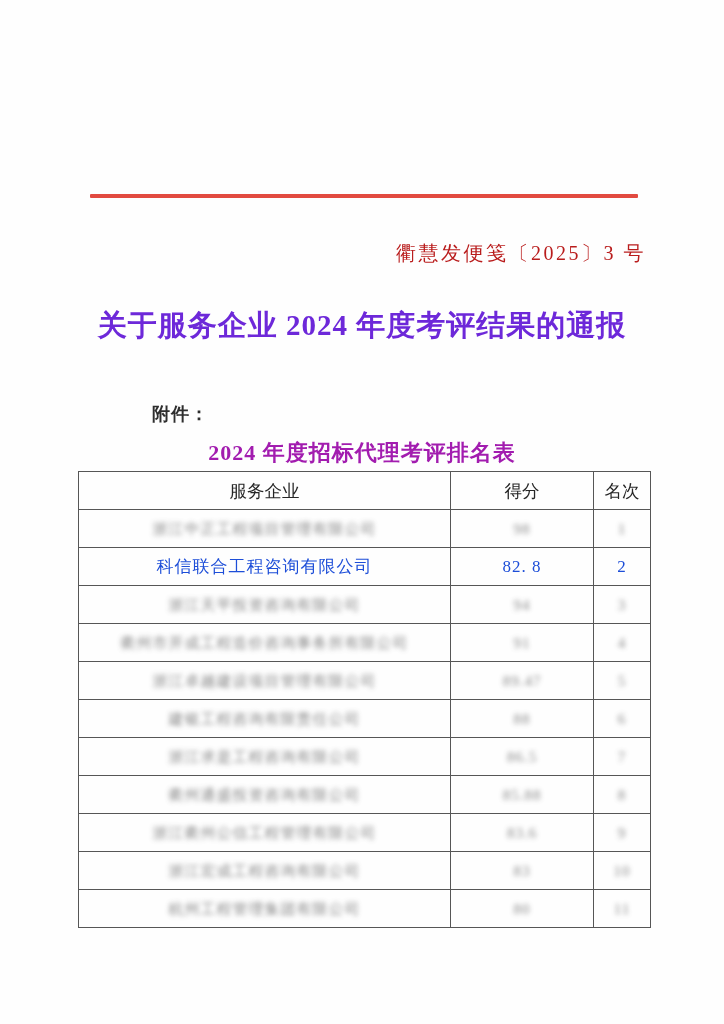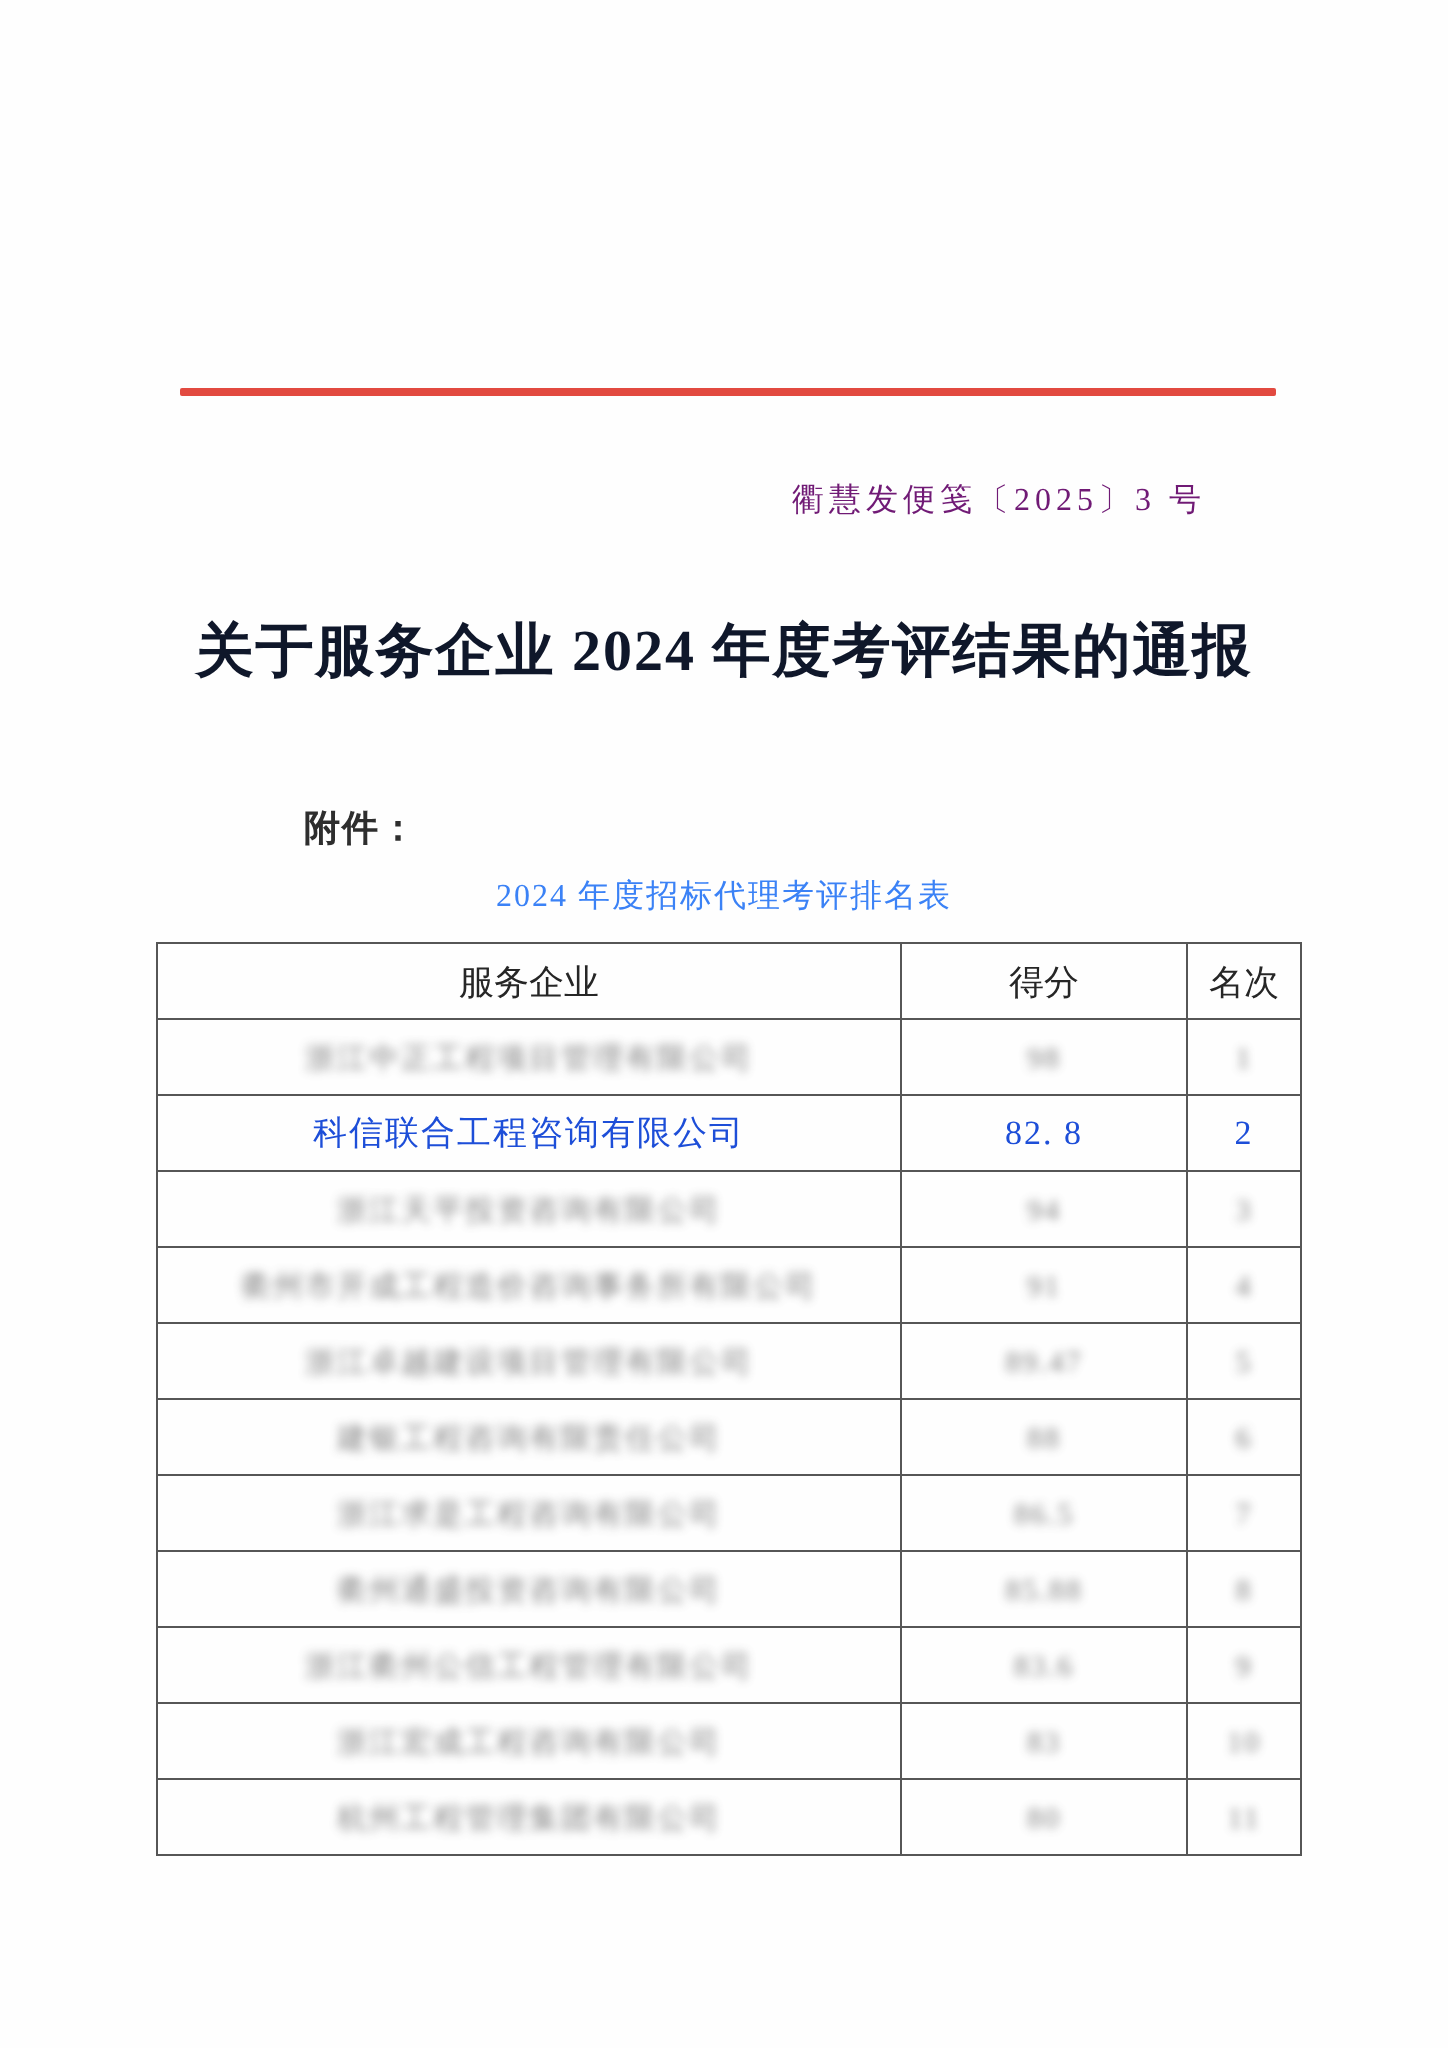--- a/index.html
+++ b/index.html
@@ -28,50 +28,50 @@
   .red-rule {
     position: absolute;
     top: 194px; left: 90px;
     width: 548px; height: 4px;
     background: #e24a40;
     border-radius: 1px;
   }
   .doc-number {
     position: absolute;
     top: 240px; left: 396px;
-    font-size: 16px;
-    color: #701a75;
+    font-size: 20px;
+    color: #b91c1c;
     letter-spacing: 2.5px;
   }
   .doc-title {
     position: absolute;
     top: 306px; left: 0; width: 100%;
     text-align: center;
     font-size: 29px;
     font-weight: bold;
-    color: #0f172a;
+    color: #6d28d9;
     letter-spacing: 1px;
   }
   .attachment-label {
     position: absolute;
     top: 402px; left: 104px;
     font-size: 18px;
     font-weight: bold;
     color: #2e2e2e;
     font-family: "Liberation Sans", "DejaVu Sans", sans-serif;
     letter-spacing: 1px;
     margin-left: 48px;
   }
   .table-title {
     position: absolute;
     top: 438px; left: 0; width: 100%;
     text-align: center;
-    font-size: 16px;
-    font-weight: normal;
-    color: #3b82f6;
+    font-size: 22px;
+    font-weight: bold;
+    color: #a21caf;
     letter-spacing: 1px;
   }
   table.rank-table {
     position: absolute;
     top: 471px; left: 78px;
     width: 572px;
     border-collapse: collapse;
     table-layout: fixed;
   }
   .rank-table col.c-company { width: 372px; }

